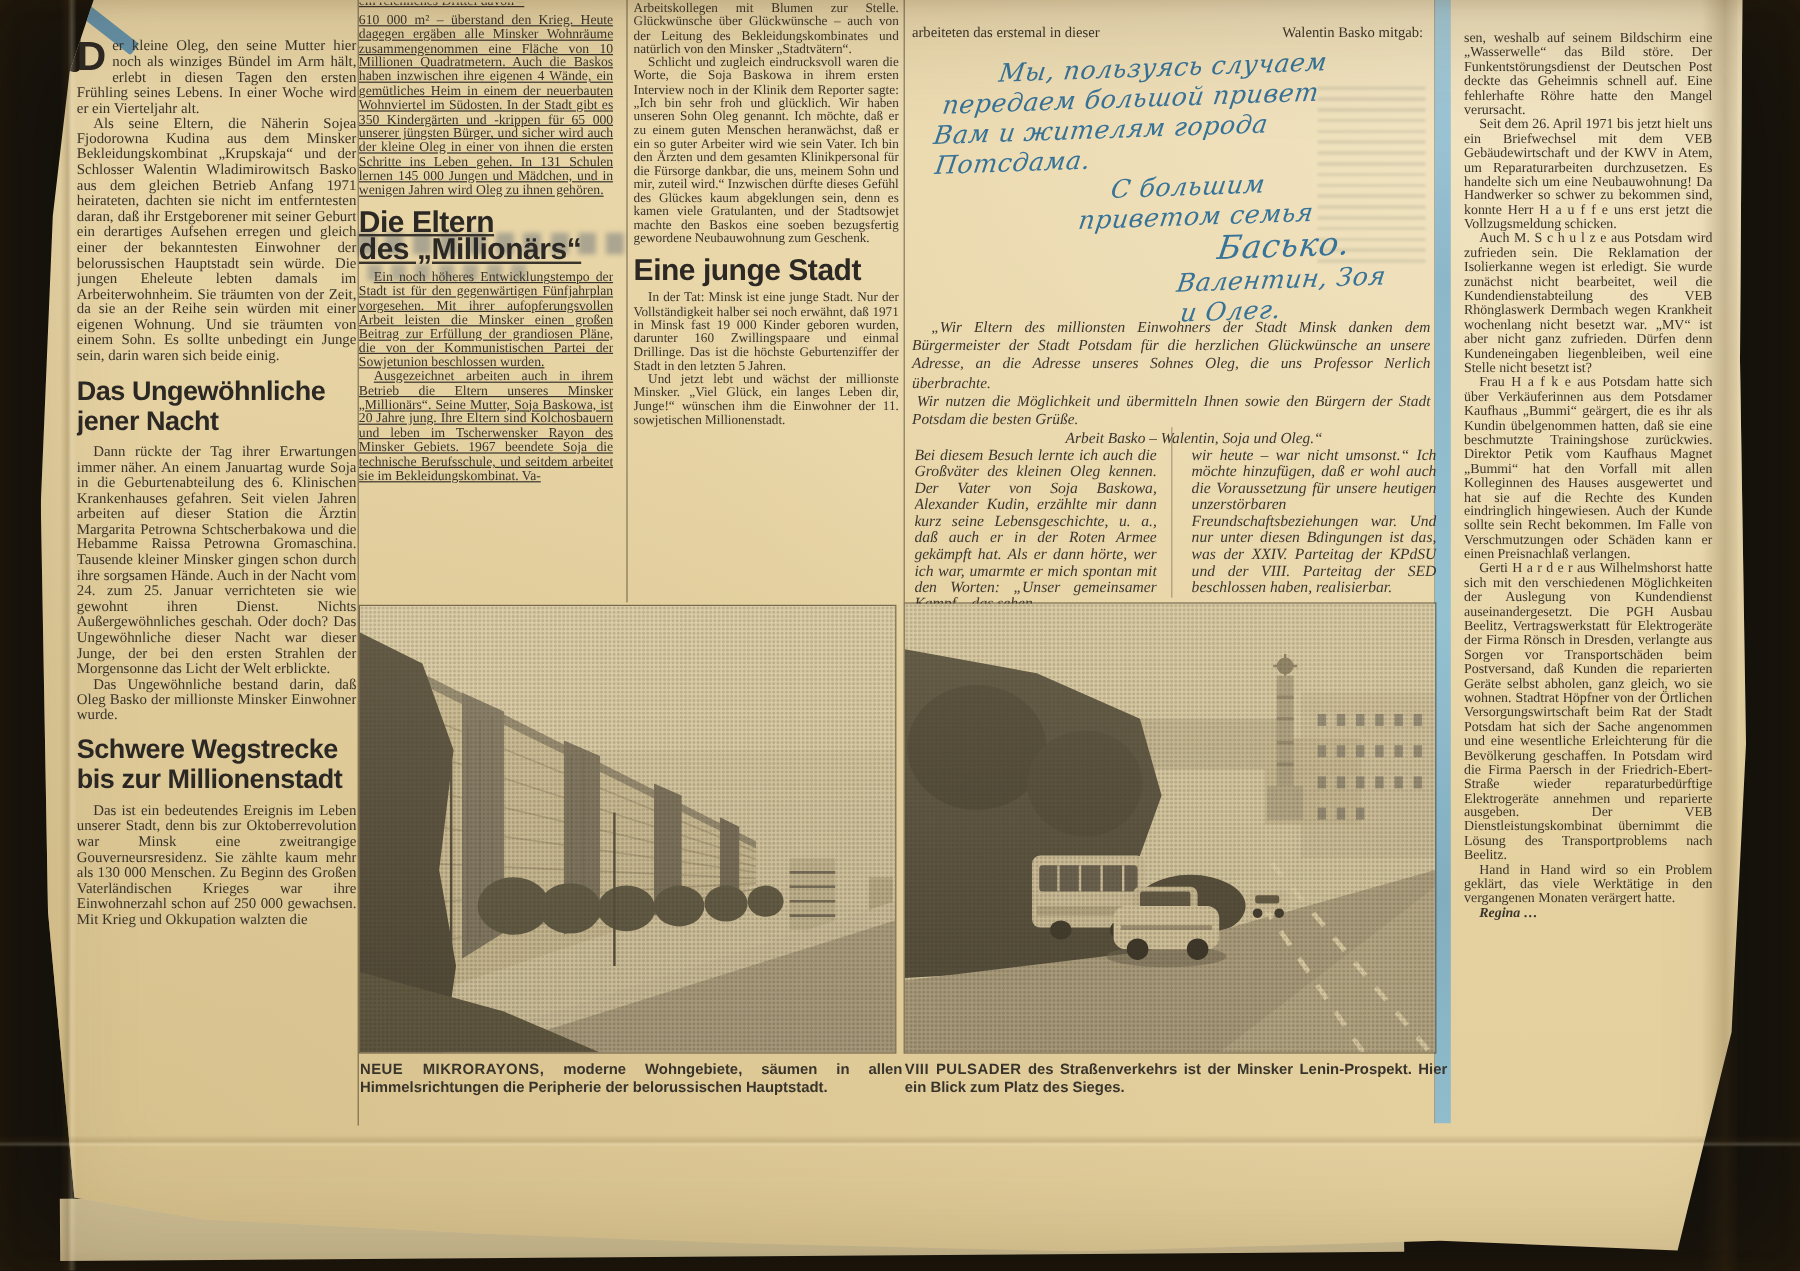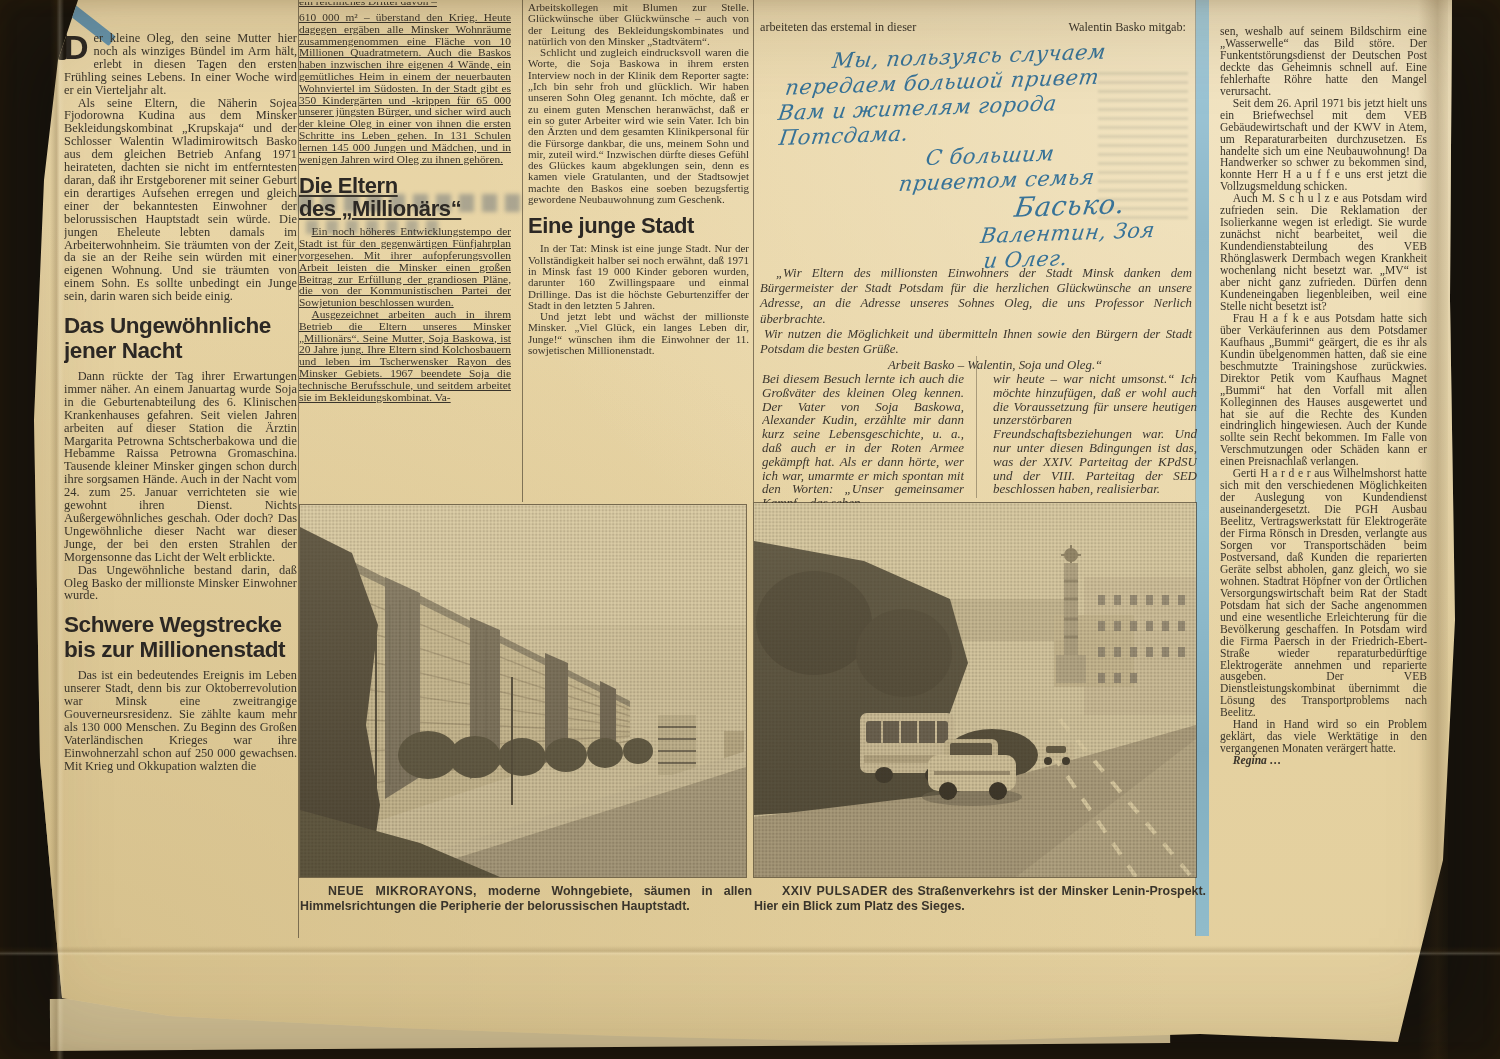--- a/index.html
+++ b/index.html
@@ -37,21 +37,21 @@
 
   .col{position:absolute;z-index:4;color:#39342b;overflow:hidden;}
   .col p{margin:0;text-align:justify;text-indent:1.1em;}
   .col p.noindent{text-indent:0;}
   #col1{left:64px;top:32px;width:233px;height:908px;font-size:12.4px;line-height:12.9px;}
   #col2{left:299px;top:2px;width:212px;height:500px;font-size:11.4px;line-height:11.8px;text-decoration:underline;}
   #col3{left:528px;top:2px;width:221px;height:500px;font-size:11px;line-height:11.3px;}
   #col5{left:1220px;top:26px;width:207px;height:905px;font-size:11.6px;line-height:11.95px;}
   .headline{font-family:"Liberation Sans","DejaVu Sans",sans-serif;font-weight:700;color:#2c2824;
        font-size:22.5px;line-height:25px;letter-spacing:-.4px;margin:10px 0 7px;text-indent:0;}
-  .headline.small{font-size:22px;line-height:23px;margin:9px 0 6px;}
+  .headline.small{font-size:25px;line-height:23px;margin:9px 0 6px;}
   .dropcap{float:left;font-family:"Liberation Sans","DejaVu Sans",sans-serif;font-weight:700;
        font-size:34px;line-height:27px;padding:2px 5px 0 0;color:#2c2824;}
   .cutline{height:8px;overflow:hidden;margin-bottom:2px;}
   .cutline span{display:block;margin-top:-6px;font-size:11.4px;}
 
   
   #col4{left:760px;top:4px;width:432px;height:498px;z-index:4;color:#3b362e;}
   .col4-frag{display:flex;font-size:12.2px;color:#39342b;}
   .col4-frag .fr{margin-left:auto;padding-right:6px;}
   .handwriting{position:absolute;left:18px;top:24px;width:404px;transform:rotate(-2deg);
@@ -77,21 +77,21 @@
   .photo svg{display:block;width:100%;height:100%;}
   .photo::after{content:"";position:absolute;inset:0;pointer-events:none;
        background-image:radial-gradient(rgba(40,30,15,.20) 1px, transparent 1.6px);
        background-size:3.5px 3.5px;}
   .photo::before{content:"";position:absolute;inset:0;z-index:2;pointer-events:none;
        background:linear-gradient(180deg,rgba(235,215,165,.18),rgba(120,100,60,.12));}
   .caption{position:absolute;z-index:4;font-family:"Liberation Sans","DejaVu Sans",sans-serif;
        font-weight:700;font-size:12.4px;line-height:15px;color:#39342b;text-align:justify;}
   #cap1{left:300px;top:884px;width:452px;}
   #cap2{left:754px;top:884px;width:452px;}
-  .caption .lead{letter-spacing:.4px;padding-left:28px;}
+  .caption .lead{letter-spacing:.4px;}
 
   
   .smudge{position:absolute;z-index:2;filter:blur(2px);pointer-events:none;}
   #smudge1{left:298px;top:194px;width:224px;height:46px;}
   #smudge1 .a{position:absolute;left:0;top:0;width:100%;height:18px;
        background:repeating-linear-gradient(90deg,rgba(72,88,108,.38) 0 15px,transparent 15px 23px);}
   #smudge1 .b{position:absolute;left:8px;top:26px;width:62%;height:14px;
        background:repeating-linear-gradient(90deg,rgba(72,88,108,.32) 0 12px,transparent 12px 20px);}
   #smudge2{left:1098px;top:72px;width:90px;height:150px;filter:blur(1px);
        background:repeating-linear-gradient(180deg,rgba(95,105,95,.14) 0 3px,transparent 3px 9px);}
@@ -300,21 +300,21 @@
       </g>
       <g>
         <rect x="286" y="240" width="34" height="17" rx="4" fill="#d2c49f"></rect>
         <rect x="292" y="243" width="20" height="7" rx="2" fill="#59523f"></rect>
         <ellipse cx="294" cy="258" rx="4" ry="4" fill="#332f26"></ellipse>
         <ellipse cx="312" cy="258" rx="4" ry="4" fill="#332f26"></ellipse>
       </g>
     </svg>
   </figure>
   <div class="caption" id="cap2">
-    <span class="lead">XXIV PULSADER</span><span> des Straßenverkehrs ist der Minsker Lenin-Prospekt. Hier ein Blick zum Platz des Sieges.</span>
+    <span class="lead">VIII PULSADER</span><span> des Straßenverkehrs ist der Minsker Lenin-Prospekt. Hier ein Blick zum Platz des Sieges.</span>
   </div>
 
 </div>
 
 <div class="crease-v"></div>
 <div class="crease-h"></div>
 <div class="crease-r"></div>
 <div class="vignette"></div>
 
 </body></html>

